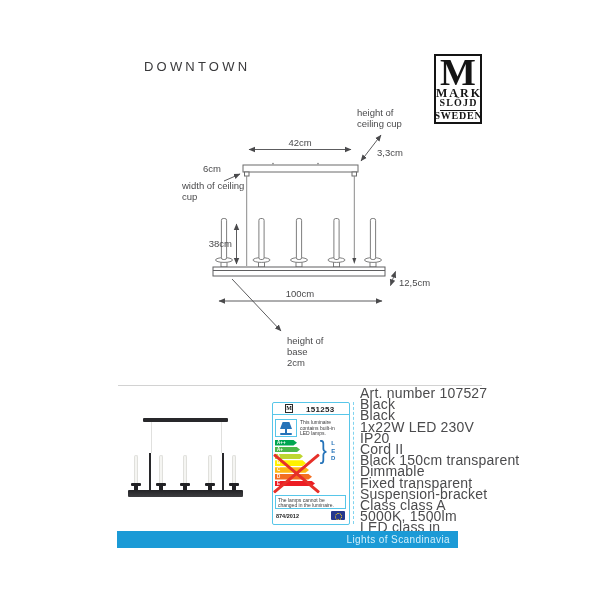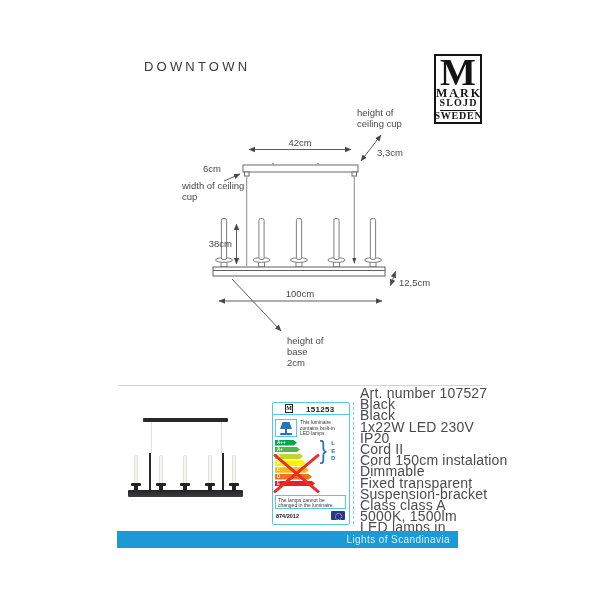--- a/index.html
+++ b/index.html
@@ -256,24 +256,24 @@
 </div>
 <div class="abs cutline"></div>
 
 <div class="abs specs">
   <div>Art. number 107527</div>
   <div>Black</div>
   <div>Black</div>
   <div>1x22W LED 230V</div>
   <div>IP20</div>
   <div>Cord II</div>
-  <div>Cord 150cm instalation</div>
+  <div>Black 150cm transparent</div>
   <div>Dimmable</div>
   <div>Fixed transparent</div>
   <div>Suspension-bracket</div>
   <div>Class class A</div>
   <div>5000K, 1500lm</div>
-  <div>LED lamps in</div>
+  <div>LED class in</div>
 </div>
 
 <div class="abs footer" style="background: rgb(27, 154, 214);">
   <span>Lights of Scandinavia</span>
 </div>
 
 </body></html>

